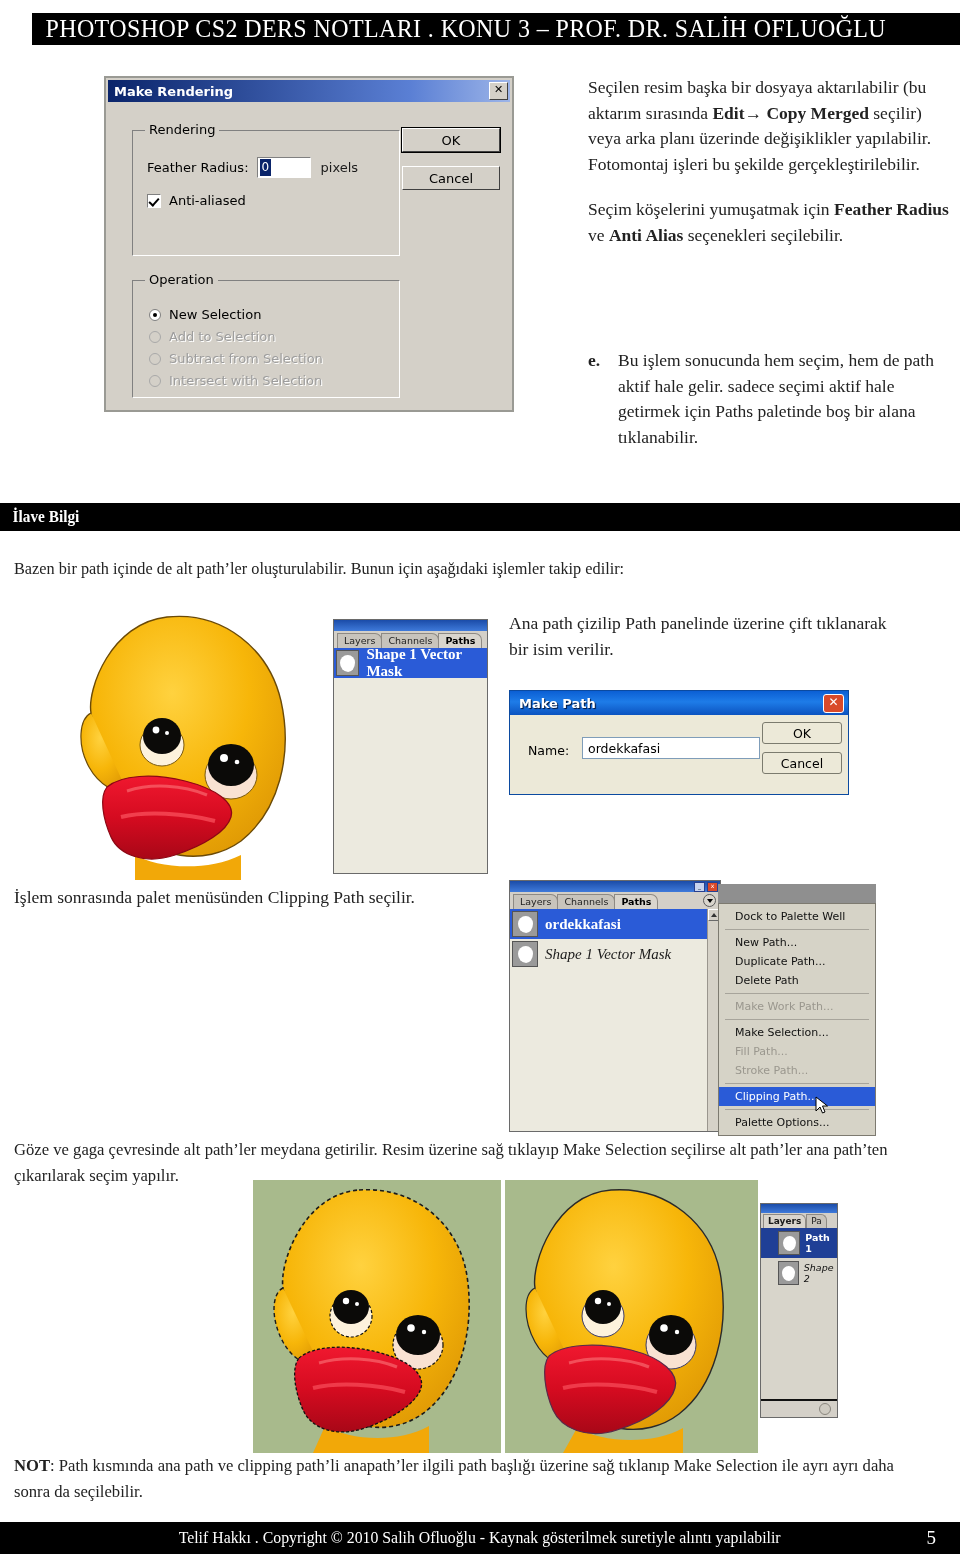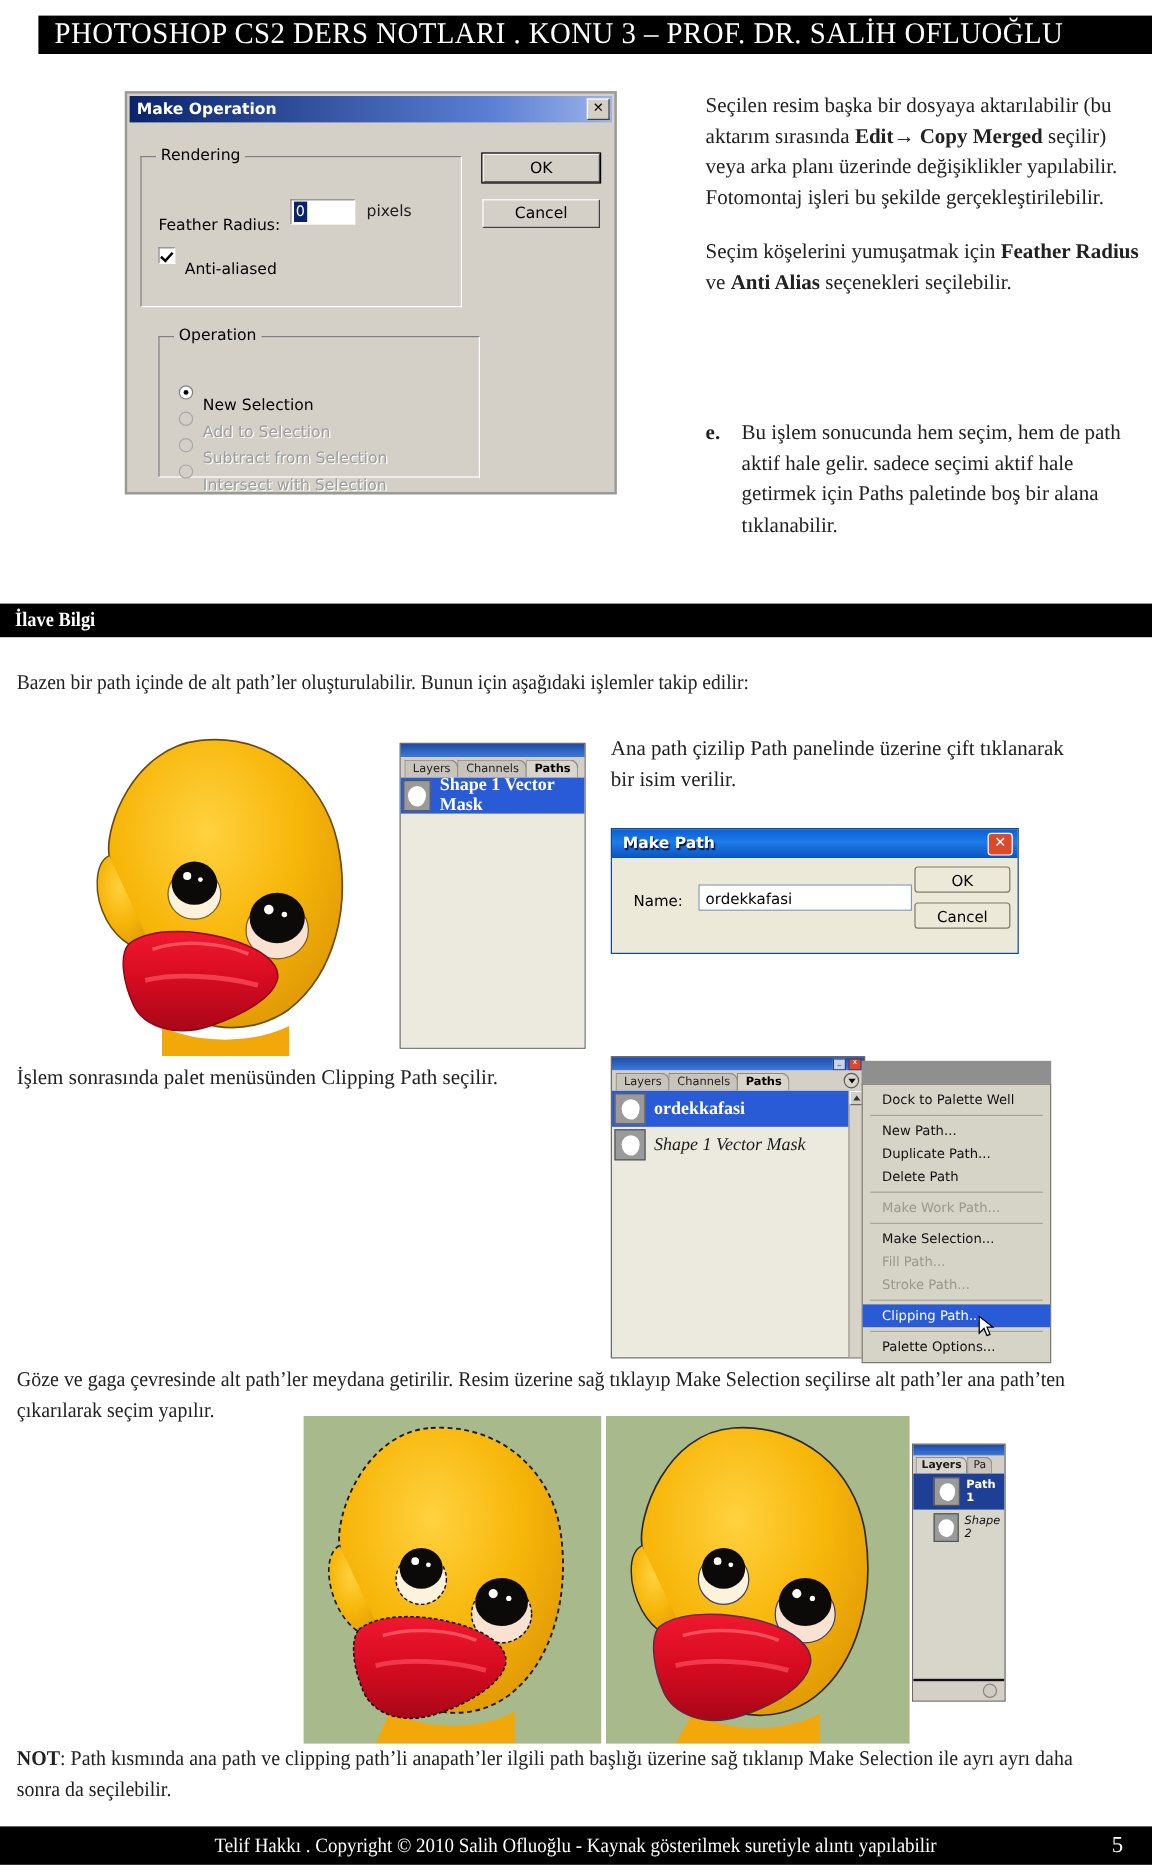--- a/index.html
+++ b/index.html
@@ -52,25 +52,25 @@
     font-family:"DejaVu Sans",sans-serif;cursor:pointer;
   }
   .fieldset{
     position:absolute;border:1px solid #fff;border-top-color:#808080;border-left-color:#808080;
     box-sizing:border-box;
   }
   .fieldset .legend{
     position:absolute;top:-9px;left:12px;background:#d4d0c8;padding:0 4px;
     font-size:13px;color:#000;font-family:"DejaVu Sans",sans-serif;
   }
-  #fs-rendering{left:11px;top:52px;width:268px;height:126px;}
+  #fs-rendering{left:26px;top:52px;width:268px;height:126px;}
   #fs-operation{left:26px;top:202px;width:268px;height:118px;}
 
   .row-feather{position:absolute;left:14px;top:26px;display:flex;align-items:center;}
-  .lbl{font-size:13px;color:#000;font-family:"DejaVu Sans",sans-serif;margin-top:24px;}
+  .lbl{font-size:13px;color:#000;font-family:"DejaVu Sans",sans-serif;}
   .feather-input{
     width:54px;height:21px;background:#fff;
     border:1px solid #808080;border-right-color:#fff;border-bottom-color:#fff;
     margin-left:8px;display:flex;align-items:center;box-sizing:border-box;
   }
   .feather-input .sel{
     background:#0a246a;color:#fff;font-size:12px;padding:1px 2px;margin-left:2px;
     font-family:"DejaVu Sans",sans-serif;line-height:15px;
   }
   .units{margin-left:10px;font-size:13px;font-family:"DejaVu Sans",sans-serif;}
@@ -275,21 +275,21 @@
 <body>
 
 <div class="page">
 
   <div class="header-band">
     <div class="title">PHOTOSHOP CS2 DERS NOTLARI . KONU 3 – PROF. DR. SALİH OFLUOĞLU</div>
   </div>
 
   <div class="ms-dialog">
     <div class="ms-titlebar">
-      <div class="t">Make Operation</div>
+      <div class="t">Make Rendering</div>
       <div class="ms-close">✕</div>
     </div>
 
     <div class="fieldset" id="fs-rendering">
       <div class="legend">Rendering</div>
       <div class="row-feather">
         <span class="lbl">Feather Radius:</span>
         <span class="feather-input">
           <span class="sel">0</span>
         </span>

